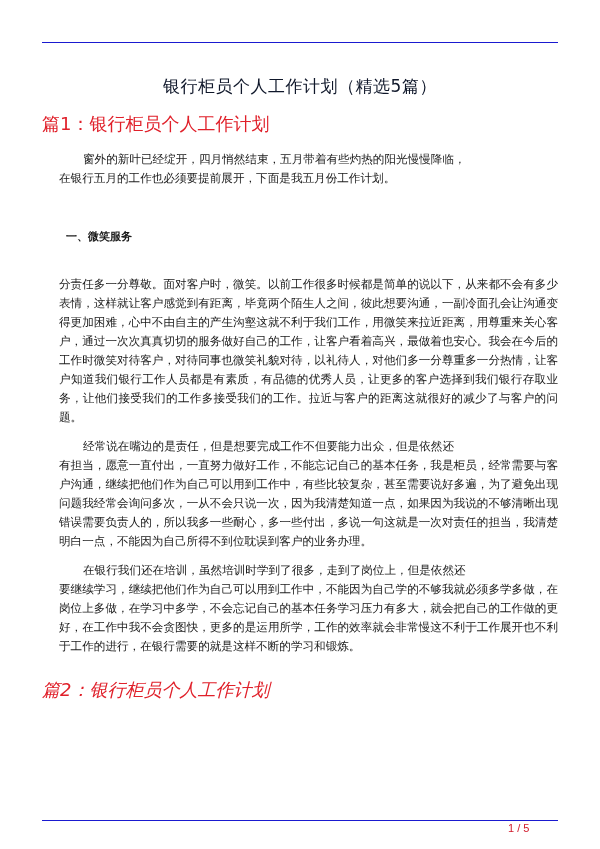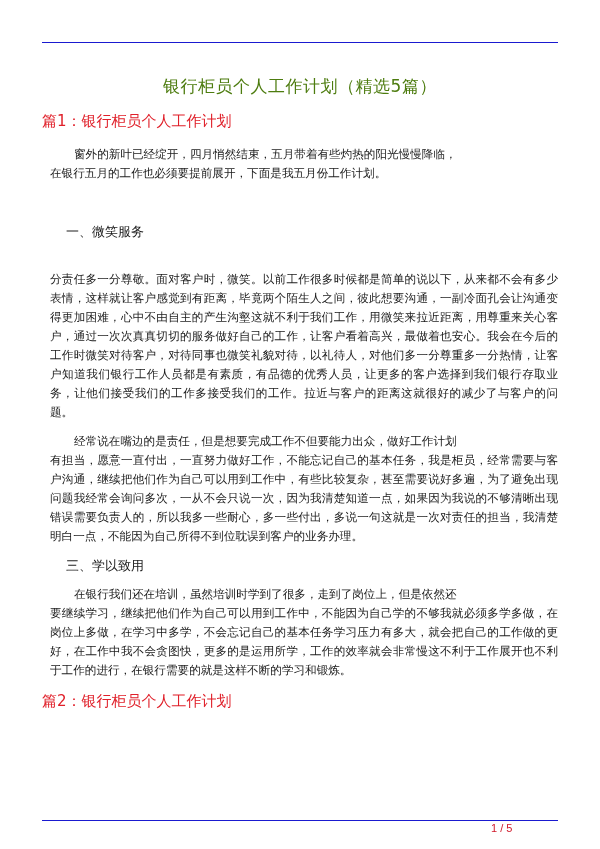--- a/index.html
+++ b/index.html
@@ -1,29 +1,29 @@
 <!DOCTYPE html>
 <html><head>
 <meta charset="utf-8">
 <style>
   html, body { margin: 0; padding: 0; background: #ffffff; }
   body { width: 600px; height: 849px; position: relative; overflow: hidden;
          font-family: "DejaVu Sans", "Liberation Sans", sans-serif; color: #1a1a1a; }
   .rule { position: absolute; left: 42px; width: 516px; height: 0; border-top: 1.5px solid #1a1ad0; }
   .rule.top { top: 42px; }
   .rule.bottom { top: 820px; }
-  .page-num { position: absolute; top: 822px; left: 491px; font-size: 11px; color: #d0192a;
+  .page-num { position: absolute; top: 822px; left: 508px; font-size: 11px; color: #d0192a;
               font-family: "Liberation Sans", sans-serif; }
   .content { position: absolute; left: 42px; top: 75px; width: 516px; }
-  .doc-title { text-align: center; font-size: 17px; margin: 0 0 14px 0; letter-spacing: 0.5px; color: #4d7c0f; font-weight: normal; }
-  .section-heading { color: #e0202a; font-size: 15px; margin: 0 0 14px 0; font-weight: normal; }
-  .para { font-size: 11.6px; line-height: 19px; margin: 0 0 10px 8px; text-align: justify; }
+  .doc-title { text-align: center; font-size: 17px; margin: 0 0 14px 0; letter-spacing: 0.5px; color: #0f172a; font-weight: normal; }
+  .section-heading { color: #e0202a; font-size: 18px; margin: 0 0 14px 0; font-weight: normal; }
+  .para { font-size: 11.6px; line-height: 19px; margin: 0 0 10px 17px; text-align: justify; }
   .para .indent { display: inline-block; width: 24px; }
-  .sub-heading { font-size: 13px; line-height: 19px; margin: 0 0 10px 0; padding-left: 24px; }
-  .section-heading.second { margin-top: 12px; }
+  .sub-heading { font-size: 11px; line-height: 19px; margin: 0 0 10px 0; padding-left: 24px; font-weight: bold; }
+  .section-heading.second { margin-top: 22px; font-style: italic; }
 </style>
 </head>
 <body>
 
 <div class="rule top"></div>
 
 <div class="content">
   <h1 class="doc-title">银行柜员个人工作计划（精选5篇）</h1>
 
   <h2 class="section-heading">篇1：银行柜员个人工作计划</h2>
@@ -37,25 +37,24 @@
     <span class="indent"></span><br>
   </p>
 
   <div class="sub-heading">一、微笑服务</div>
   <p class="para">
     <span class="indent"></span><br>
     <span>分责任多一分尊敬。面对客户时，微笑。以前工作很多时候都是简单的说以下，从来都不会有多少表情，这样就让客户感觉到有距离，毕竟两个陌生人之间，彼此想要沟通，一副冷面孔会让沟通变得更加困难，心中不由自主的产生沟壑这就不利于我们工作，用微笑来拉近距离，用尊重来关心客户，通过一次次真真切切的服务做好自己的工作，让客户看着高兴，最做着也安心。我会在今后的工作时微笑对待客户，对待同事也微笑礼貌对待，以礼待人，对他们多一分尊重多一分热情，让客户知道我们银行工作人员都是有素质，有品德的优秀人员，让更多的客户选择到我们银行存取业务，让他们接受我们的工作多接受我们的工作。拉近与客户的距离这就很好的减少了与客户的问题。</span>
   </p>
 
   <p class="para">
-    <span class="indent"></span><span>经常说在嘴边的是责任，但是想要完成工作不但要能力出众，做好工作计划</span><br>
+    <span class="indent"></span><span>经常说在嘴边的是责任，但是想要完成工作不但要能力出众，但是依然还</span><br>
     <span>有担当，愿意一直付出，一直努力做好工作，不能忘记自己的基本任务，我是柜员，经常需要与客户沟通，继续把他们作为自己可以用到工作中，有些比较复杂，甚至需要说好多遍，为了避免出现问题我经常会询问多次，一从不会只说一次，因为我清楚知道一点，如果因为我说的不够清晰出现错误需要负责人的，所以我多一些耐心，多一些付出，多说一句这就是一次对责任的担当，我清楚明白一点，不能因为自己所得不到位耽误到客户的业务办理。</span>
   </p>
 
-  <div class="sub-heading">三、学以致用</div>
   <p class="para">
     <span class="indent"></span><span>在银行我们还在培训，虽然培训时学到了很多，走到了岗位上，但是依然还</span><br>
     <span>要继续学习，继续把他们作为自己可以用到工作中，不能因为自己学的不够我就必须多学多做，在岗位上多做，在学习中多学，不会忘记自己的基本任务学习压力有多大，就会把自己的工作做的更好，在工作中我不会贪图快，更多的是运用所学，工作的效率就会非常慢这不利于工作展开也不利于工作的进行，在银行需要的就是这样不断的学习和锻炼。</span>
   </p>
 
   <h2 class="section-heading second">篇2：银行柜员个人工作计划</h2>
 </div>
 
 <div class="rule bottom"></div>
 <div class="page-num">1 / 5</div>

